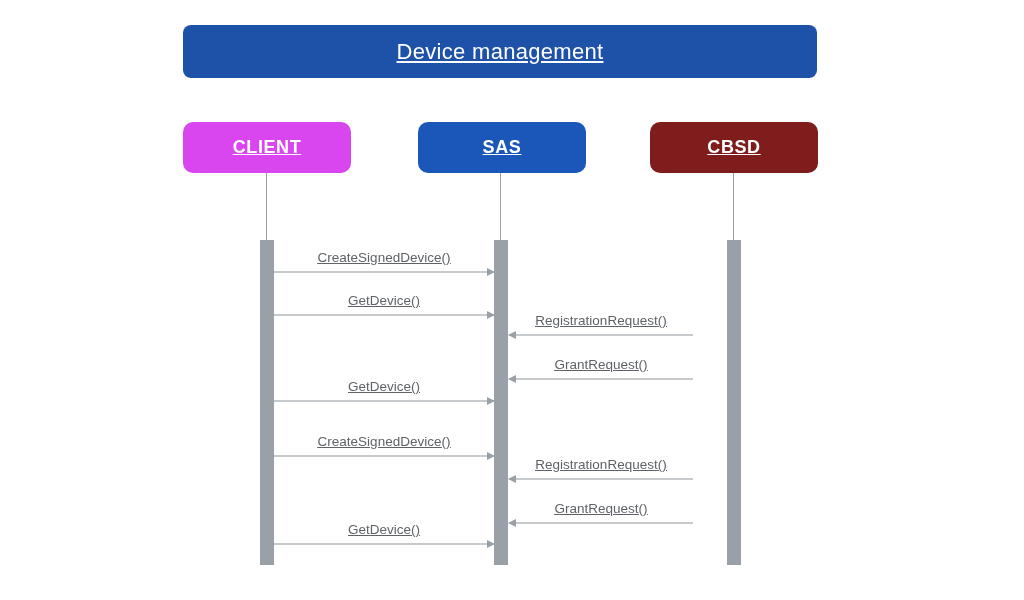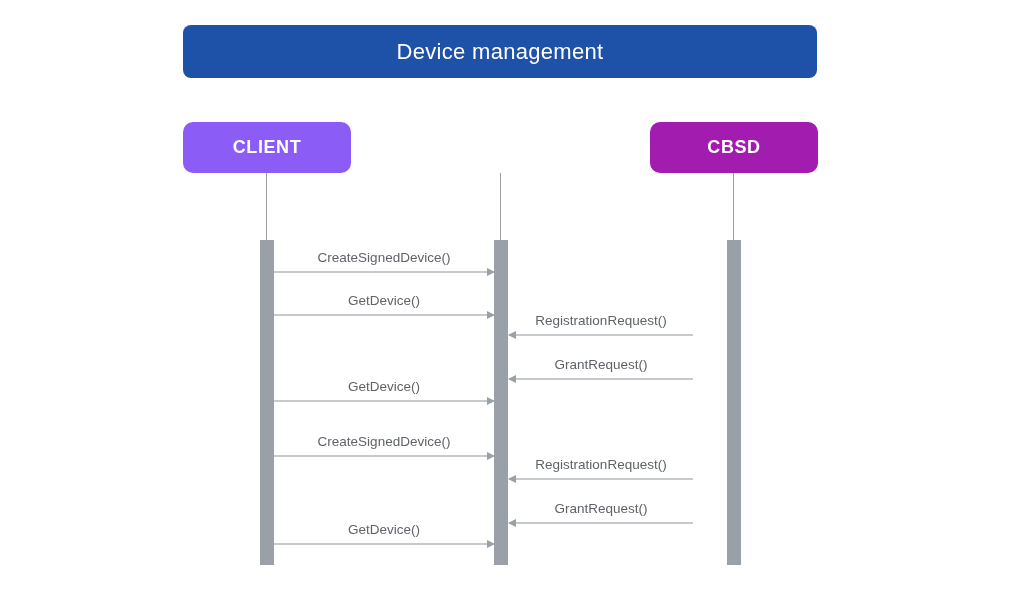--- a/index.html
+++ b/index.html
@@ -1,15 +1,15 @@
 <!DOCTYPE html>
 <html><head>
 <meta charset="utf-8">
 <style>
-  * { margin: 0; padding: 0; box-sizing: border-box; }
+  * { margin: 0; padding: 0; box-sizing: border-box; text-decoration: underline; }
   html, body { background: #ffffff; }
   body { font-family: "Liberation Sans", sans-serif; }
 
   .page {
     position: relative;
     width: 1024px;
     height: 600px;
     background: #ffffff;
     overflow: hidden;
   }
@@ -33,23 +33,23 @@
     position: absolute;
     top: 122px;
     width: 168px; height: 51px;
     border-radius: 10px;
     display: flex; align-items: center; justify-content: center;
     color: #ffffff;
     font-size: 18px;
     font-weight: bold;
     letter-spacing: 0.6px;
   }
-  .actor.client { left: 183px; background: #8b5cf6; }
+  .actor.client { left: 183px; background: #d946ef; }
   .actor.sas    { left: 418px; background: #1a57b8; }
-  .actor.cbsd   { left: 650px; background: #a21caf; }
+  .actor.cbsd   { left: 650px; background: #7f1d1d; }
 
   
   .lifeline {
     position: absolute;
     top: 173px;
     width: 1px; height: 67px;
     background: #9aa0a6;
   }
   .lifeline.client { left: 266px; }
   .lifeline.sas    { left: 500px; }
@@ -105,20 +105,21 @@
   }
 </style>
 </head>
 <body>
 
 <div class="page">
 
   <div class="title-banner">Device management</div>
 
   <div class="actor client">CLIENT</div>
+  <div class="actor sas">SAS</div>
   <div class="actor cbsd">CBSD</div>
 
   <div class="lifeline client"></div>
   <div class="lifeline sas"></div>
   <div class="lifeline cbsd"></div>
 
   <div class="activation client"></div>
   <div class="activation sas"></div>
   <div class="activation cbsd"></div>
 

